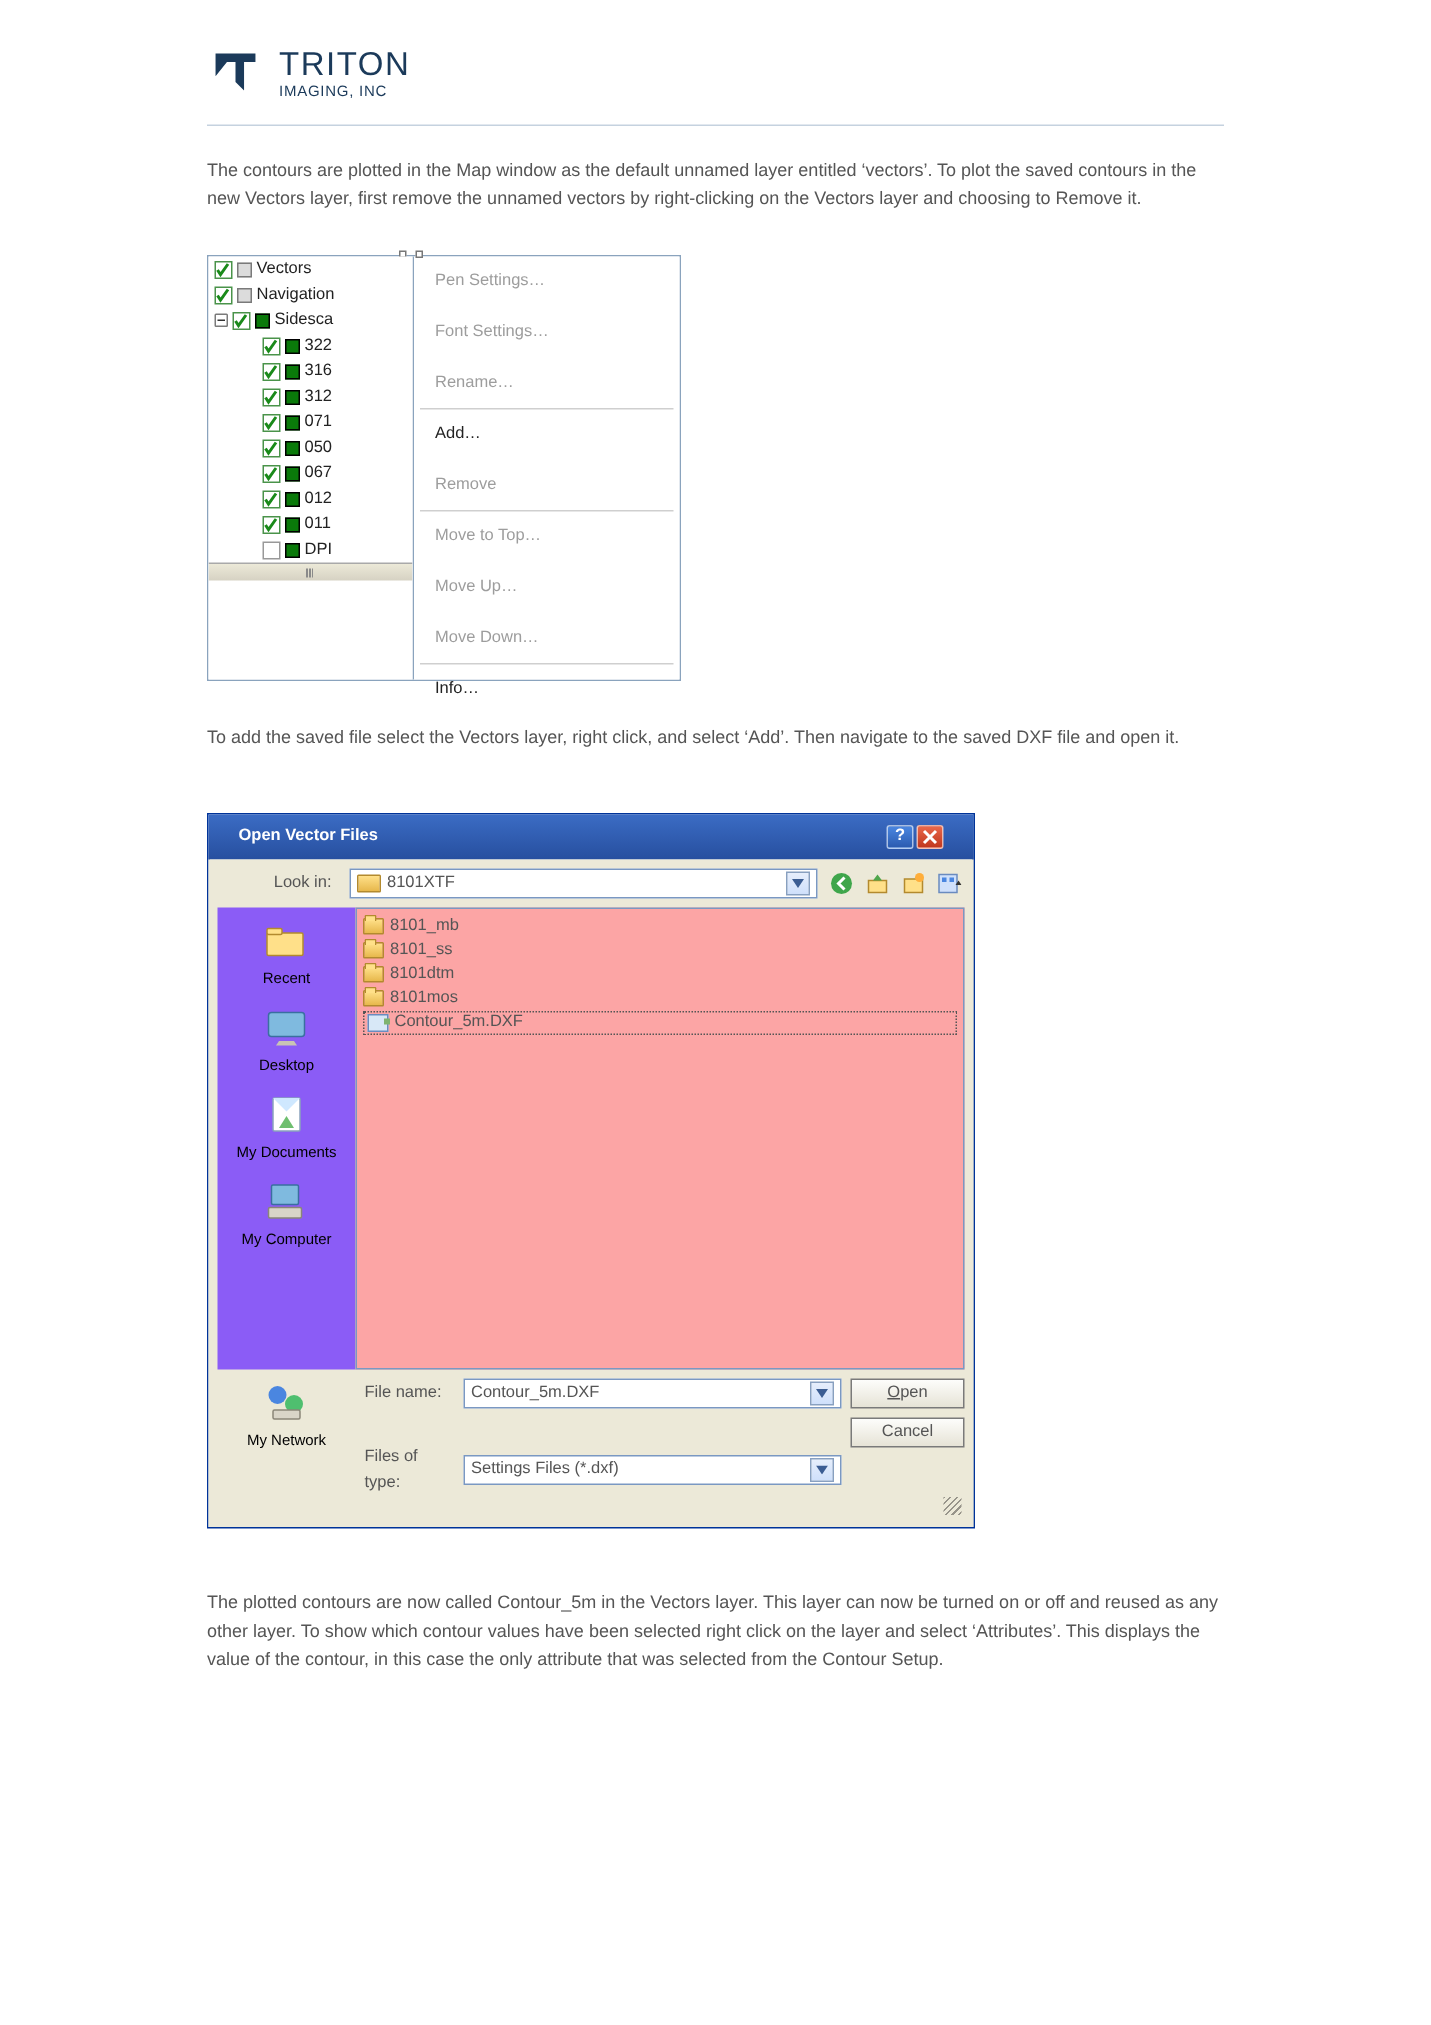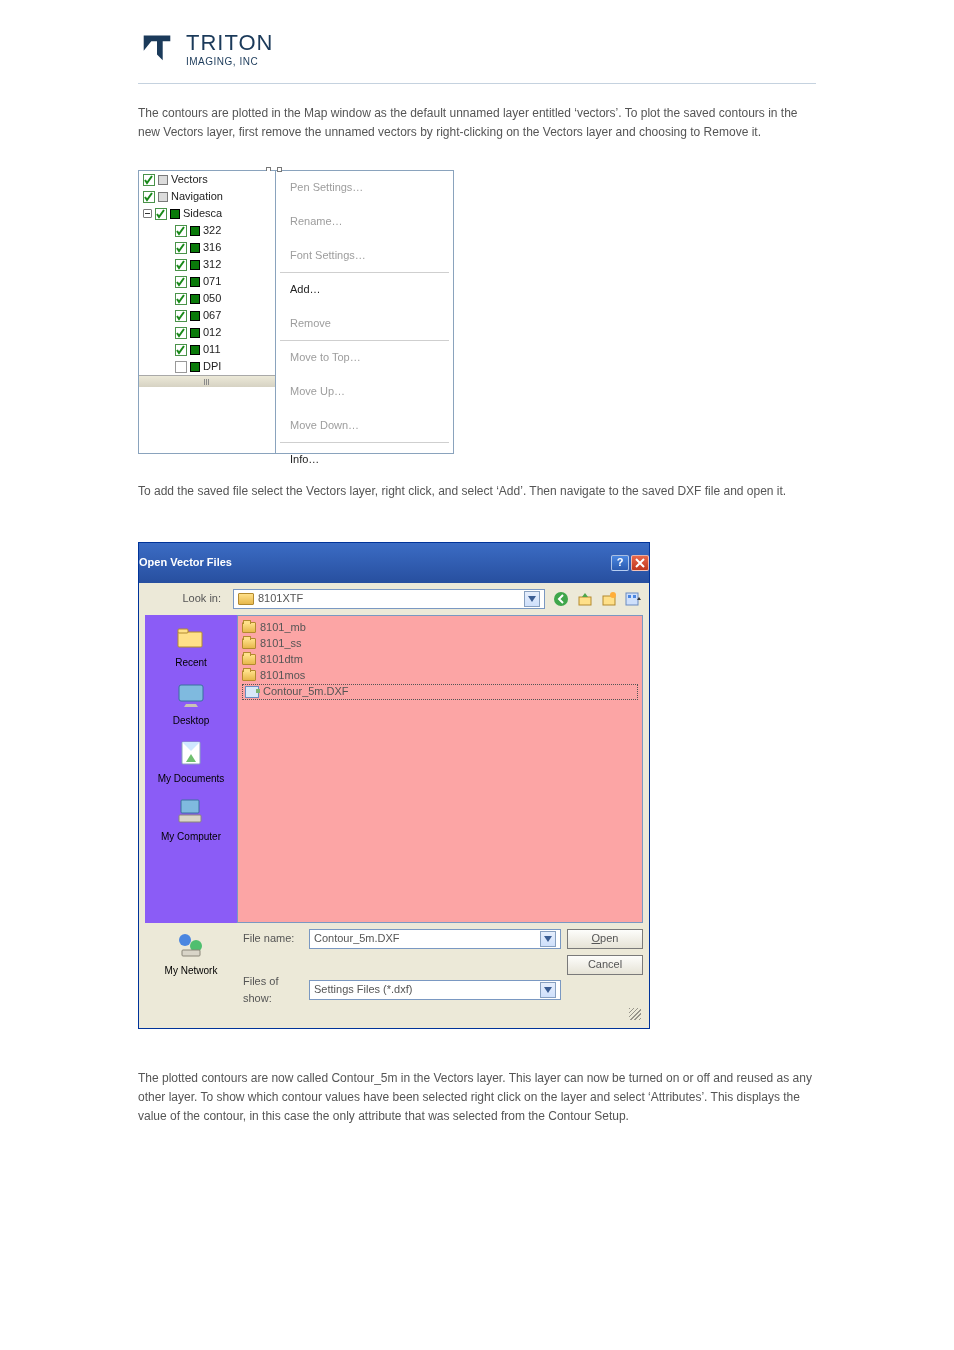--- a/index.html
+++ b/index.html
@@ -32,21 +32,21 @@
   .ctxmenu{flex:1;background:#fff;border-left:1px solid #8aa3bd}
   .ctxmenu .item{padding:8px 14px;color:#9d9d9d;font-size:11px;border-bottom:0}
   .ctxmenu .item.enabled{color:#222}
   .ctxmenu .sep{height:1px;background:#cfcfcf;margin:0 4px}
   
   .nubs{position:absolute;top:-3px;left:128px;display:flex;gap:6px}
   .nub{width:5px;height:5px;background:#fff;border:1px solid #777}
 
   
   .dlg{width:512px;font-family:Tahoma,sans-serif;font-size:11px;border:1px solid #003399;box-shadow:0 0 0 1px #4a6fa5 inset}
-  .titlebar{height:40px;background:linear-gradient(#3b6cc4,#274f9f);display:flex;align-items:center;justify-content:space-between;padding:0 0;color:#fff;font-weight:700}
+  .titlebar{height:30px;background:linear-gradient(#3b6cc4,#274f9f);display:flex;align-items:center;justify-content:space-between;padding:0 20px;color:#fff;font-weight:700}
   .titlebar-btns{display:flex;gap:2px}
   .tb-btn{width:18px;height:16px;border-radius:2px;display:flex;align-items:center;justify-content:center;border:1px solid rgba(255,255,255,.6)}
   .tb-help{background:linear-gradient(#4a86e0,#2b5bb0);color:#fff;font-weight:700;font-size:11px}
   .tb-close{background:linear-gradient(#e8674a,#c0371e);color:#fff}
   .dlg-body{background:#ece9d8;padding:6px}
   .lookrow{display:flex;align-items:center;gap:6px;margin-bottom:6px}
   .lookrow .lbl{width:82px;text-align:right;padding-right:6px}
   .lookin{flex:1;height:20px;background:#fff;border:1px solid #7a98c2;display:flex;align-items:center;padding:0 4px;gap:4px}
   .lookin .dd{margin-left:auto;width:16px;height:16px;border:1px solid #88a0c0;background:linear-gradient(#e6eefc,#cfe0fb);display:flex;align-items:center;justify-content:center}
   .icnfolder{width:14px;height:11px;background:linear-gradient(#ffe089,#e7b84c);border:1px solid #b38a2e;border-radius:1px;position:relative}
@@ -218,22 +218,22 @@
               <div style="width:12px;height:12px;border:1px solid #999"></div>
               <div class="sq"></div>
               <span class="lbl">DPI</span>
             </div>
           <div class="tree-scroll">
               <div class="handle"></div>
             </div>
         </div>
         <div class="ctxmenu">
           <div class="item">Pen Settings…</div>
+          <div class="item">Font Settings…</div>
           <div class="item">Rename…</div>
-          <div class="item">Font Settings…</div>
           <div class="sep"></div>
           <div class="item enabled">Add…</div>
           <div class="item">Remove</div>
           <div class="sep"></div>
           <div class="item">Move to Top…</div>
           <div class="item">Move Up…</div>
           <div class="item">Move Down…</div>
           <div class="sep"></div>
           <div class="item enabled">Info…</div>
         </div>
@@ -387,21 +387,21 @@
               <div class="fld">
                   <span>Contour_5m.DXF</span>
                   <div class="dd">
                     <svg width="8" height="6" viewBox="0 0 8 6">
                       <path d="M0 0h8L4 6z" fill="#3b5d93"></path>
                     </svg>
                   </div>
                 </div>
             </div>
             <div class="rowf">
-              <span class="l">Files of show:</span>
+              <span class="l">Files of type:</span>
               <div class="fld">
                   <span>Settings Files (*.dxf)</span>
                   <div class="dd">
                     <svg width="8" height="6" viewBox="0 0 8 6">
                       <path d="M0 0h8L4 6z" fill="#3b5d93"></path>
                     </svg>
                   </div>
                 </div>
             </div>
           </div>

